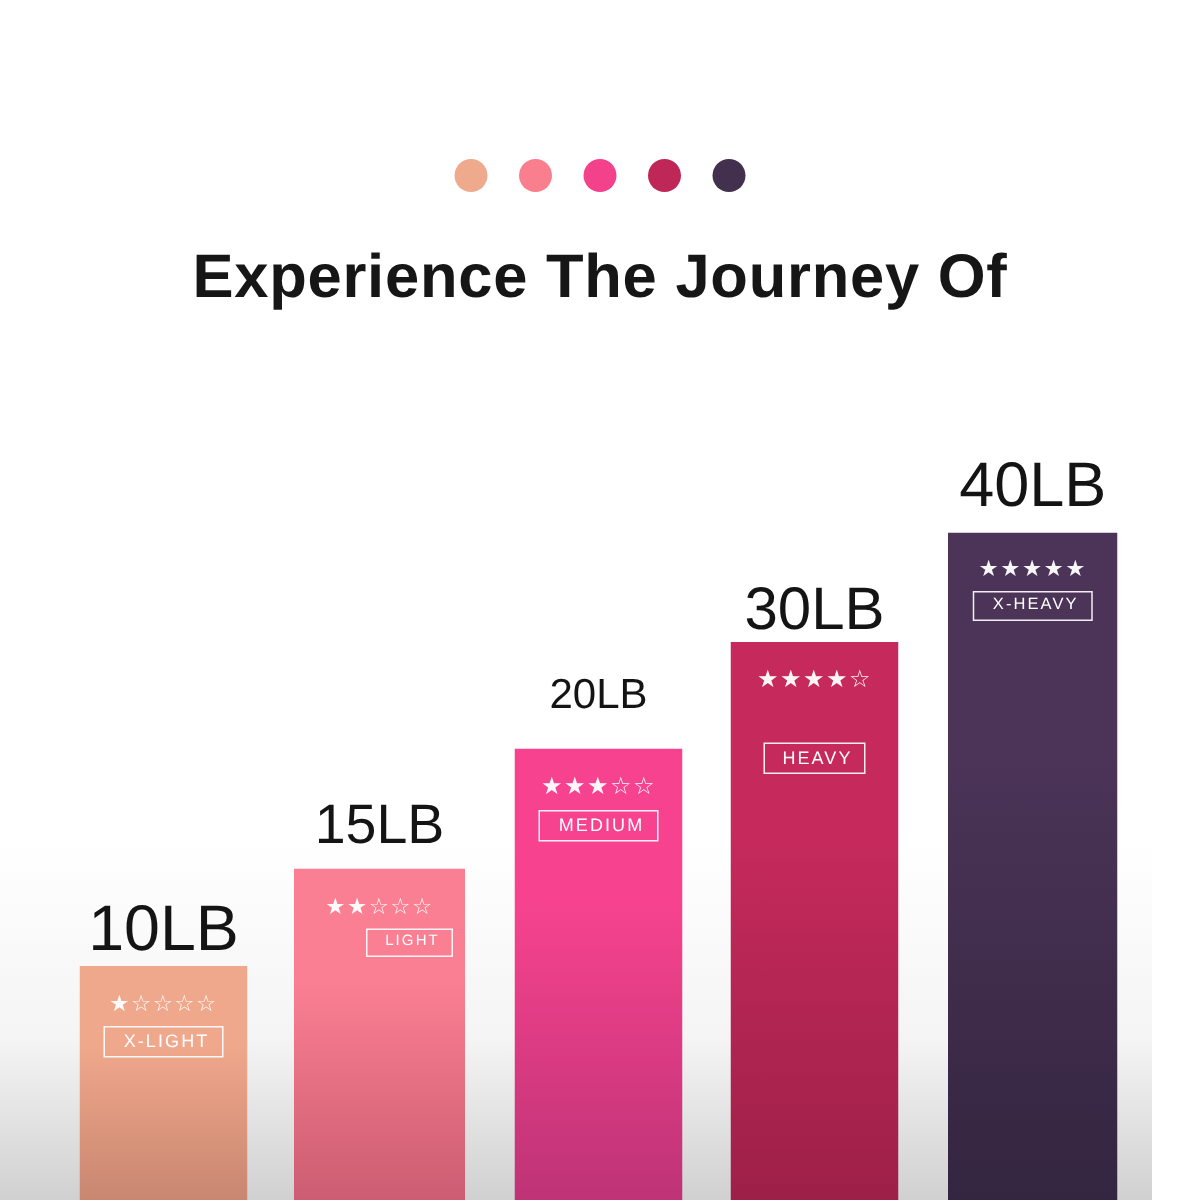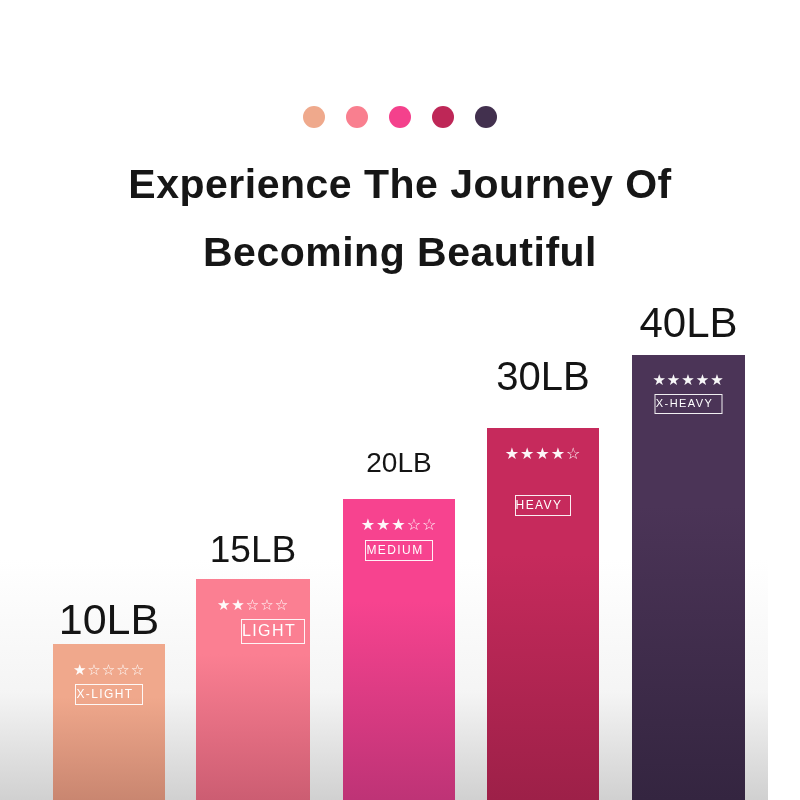--- a/index.html
+++ b/index.html
@@ -97,21 +97,21 @@
     line-height: 1;
     white-space: nowrap;
     opacity: 0.96;
   }
   .level-box {
     display: inline-block;
     border: 1.5px solid rgba(255,255,255,0.92);
     color: #ffffff;
     letter-spacing: 1.4px;
     font-weight: normal;
-    padding: 3px 8px 4px 0;
+    padding: 3px 8px 4px 12px;
     margin-top: 7px;
     line-height: 1;
     white-space: nowrap;
   }
 </style>
 </head>
 <body>
 
 <div id="stage">
 
@@ -120,44 +120,43 @@
   <div id="dots">
     <span class="dot" style="background: rgb(239, 169, 140);"></span>
     <span class="dot" style="background: rgb(249, 127, 143);"></span>
     <span class="dot" style="background: rgb(244, 65, 140);"></span>
     <span class="dot" style="background: rgb(190, 39, 87);"></span>
     <span class="dot" style="background: rgb(66, 48, 78);"></span>
   </div>
 
   <div id="headline">
     <span class="line">Experience The Journey Of</span>
-    <span class="line">Becoming Beautiful</span>
   </div>
 
   <div id="bars-layer">
       <div class="bar" style="left: 53px; width: 112px; top: 644px; height: 156px;">
         <div class="bar-inner" style="background: linear-gradient(rgb(240, 168, 140) 0%, rgb(240, 168, 140) 34%, rgb(201, 134, 112) 100%);"></div>
         <div class="badge-group" style="top: 18px;"><div class="stars" style="font-size: 15px;">★☆☆☆☆</div><div class="level-box" style="font-size: 12px; text-align: right;">X-LIGHT</div></div>
       </div>
       <div class="weight-label" style="font-size: 43px; left: 109px; top: 598px;">10LB</div>
       <div class="bar" style="left: 196px; width: 114px; top: 579px; height: 221px;">
         <div class="bar-inner" style="background: linear-gradient(rgb(251, 127, 146) 0%, rgb(251, 127, 146) 34%, rgb(204, 93, 114) 100%);"></div>
-        <div class="badge-group" style="top: 18px;"><div class="stars" style="font-size: 15px;">★★☆☆☆</div><div class="level-box" style="font-size: 16px; margin-left: 40px;">LIGHT</div></div>
+        <div class="badge-group" style="top: 18px;"><div class="stars" style="font-size: 15px;">★★☆☆☆</div><div class="level-box" style="font-size: 10px; margin-left: 40px;">LIGHT</div></div>
       </div>
       <div class="weight-label" style="font-size: 37px; left: 253px; top: 531px;">15LB</div>
       <div class="bar" style="left: 343px; width: 112px; top: 499px; height: 301px;">
         <div class="bar-inner" style="background: linear-gradient(rgb(247, 67, 143) 0%, rgb(247, 67, 143) 34%, rgb(190, 51, 118) 100%);"></div>
         <div class="badge-group" style="top: 18px;"><div class="stars" style="font-size: 16px;">★★★☆☆</div><div class="level-box" style="font-size: 12px;">MEDIUM</div></div>
       </div>
       <div class="weight-label" style="font-size: 28px; left: 399px; top: 449px;">20LB</div>
       <div class="bar" style="left: 487px; width: 112px; top: 428px; height: 372px;">
         <div class="bar-inner" style="background: linear-gradient(rgb(198, 42, 92) 0%, rgb(198, 42, 92) 34%, rgb(157, 32, 72) 100%);"></div>
         <div class="badge-group" style="top: 18px;"><div class="stars" style="font-size: 16px;">★★★★☆</div><div class="level-box" style="font-size: 12px; margin-top: 33px;">HEAVY</div></div>
       </div>
-      <div class="weight-label" style="font-size: 40px; left: 543px; top: 356px;">30LB</div>
+      <div class="weight-label" style="font-size: 40px; left: 543px; top: 386px;">30LB</div>
       <div class="bar" style="left: 632px; width: 113px; top: 355px; height: 445px;">
         <div class="bar-inner" style="background: linear-gradient(rgb(75, 52, 87) 0%, rgb(75, 52, 87) 34%, rgb(52, 37, 64) 100%);"></div>
         <div class="badge-group" style="top: 17px;"><div class="stars" style="font-size: 15px;">★★★★★</div><div class="level-box" style="font-size: 11px;">X-HEAVY</div></div>
       </div>
       <div class="weight-label" style="font-size: 42px; left: 688.5px; top: 302px;">40LB</div>
     </div>
 
 </div>
 
 </body></html>

